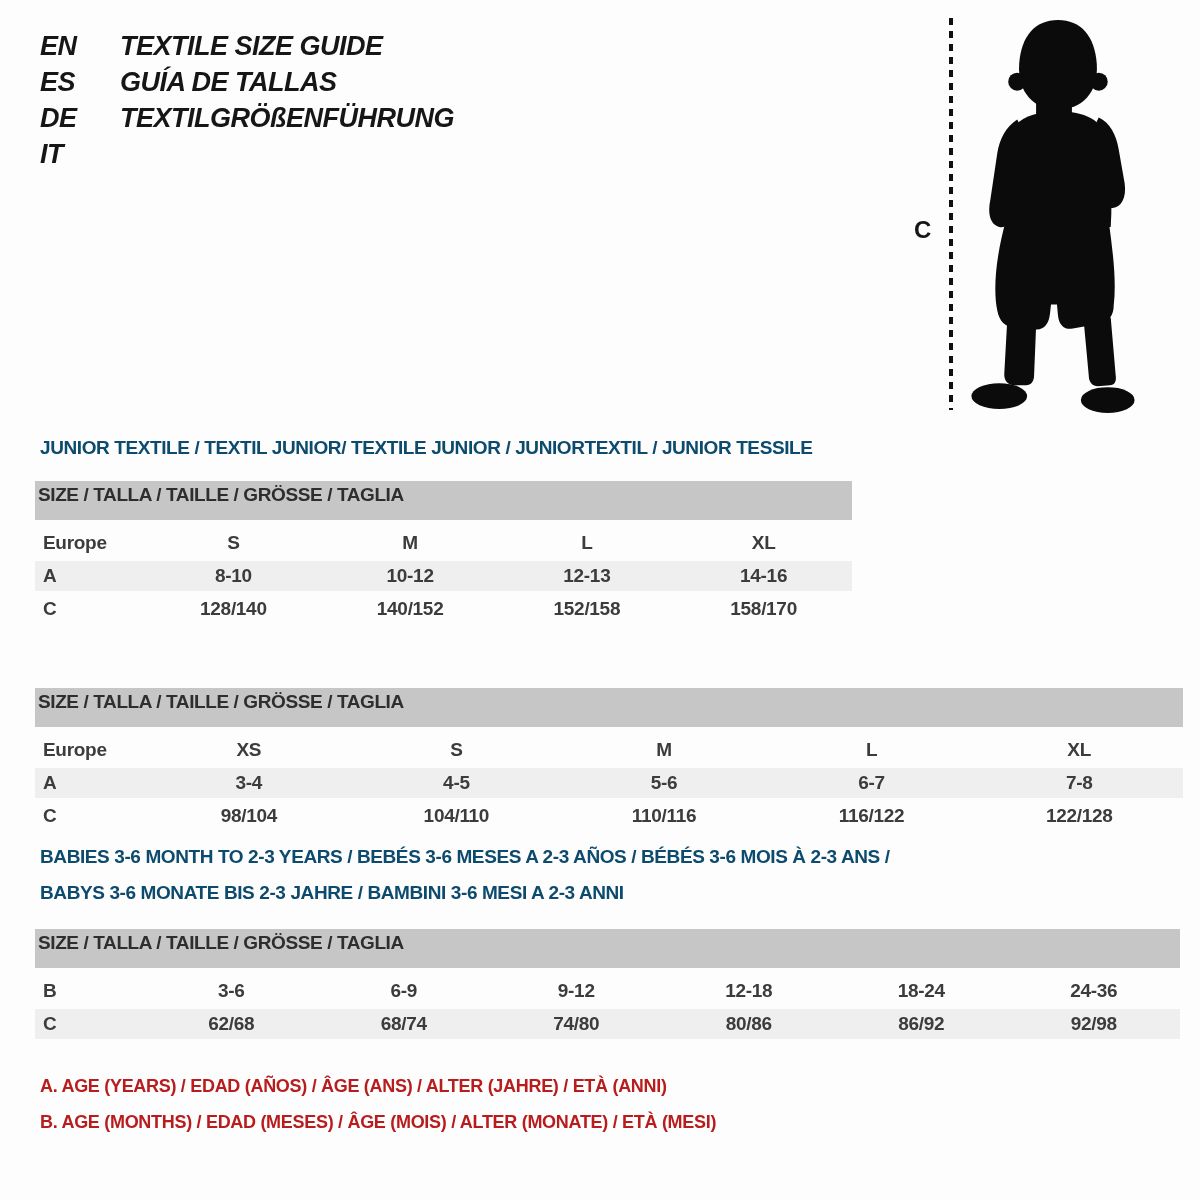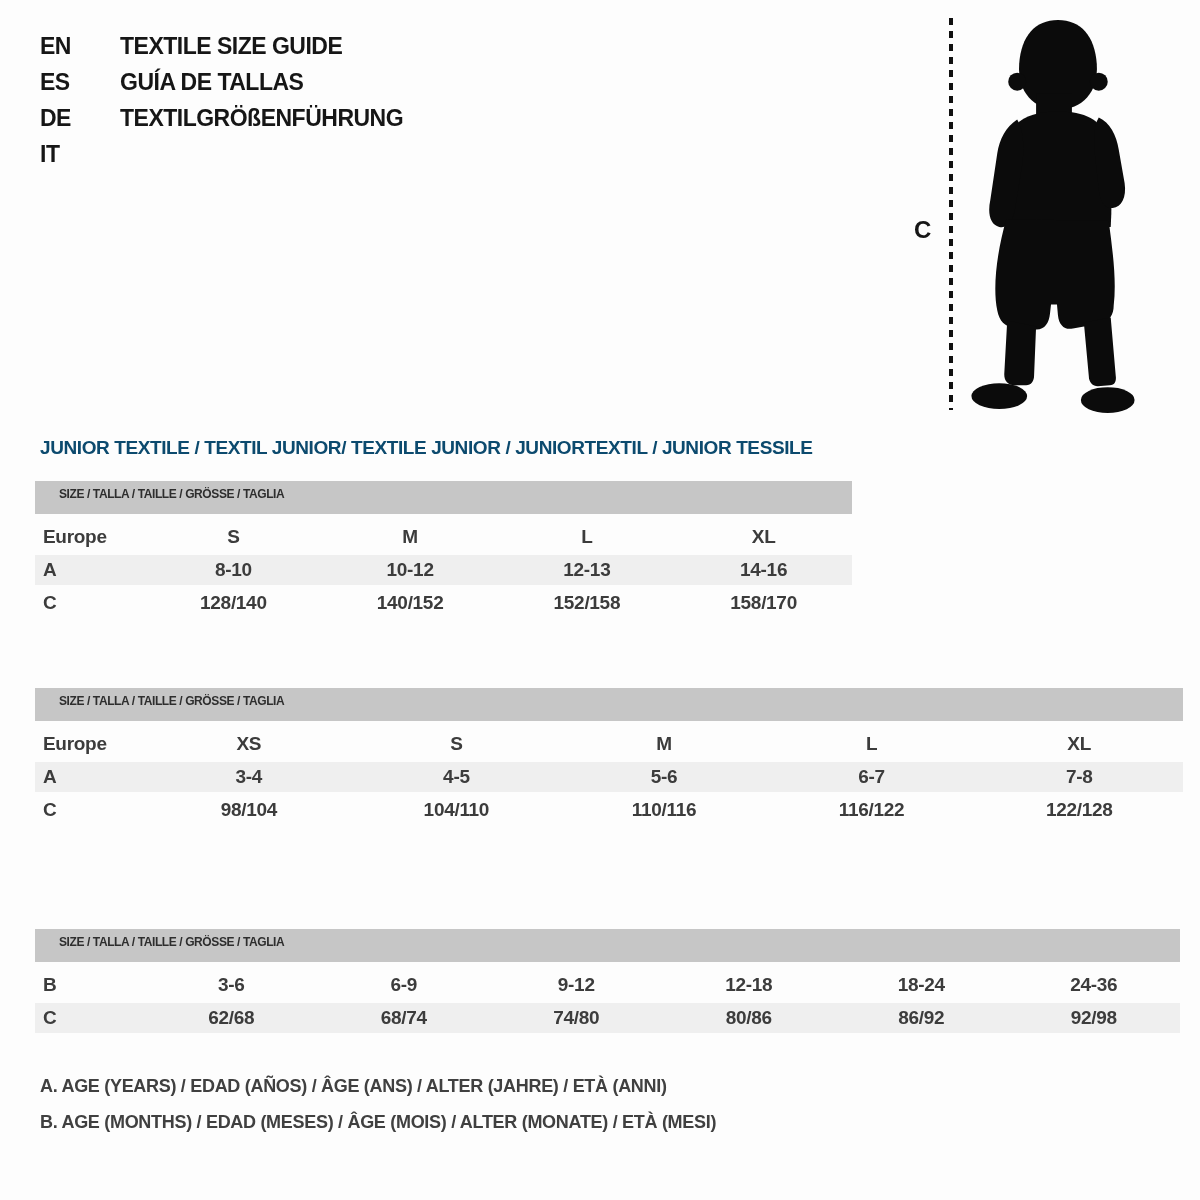--- a/index.html
+++ b/index.html
@@ -10,21 +10,21 @@
     font-family:"Liberation Sans", sans-serif;
     color:#161616;
     overflow:hidden;
   }
   .page { position:absolute; inset:0; }
 
   
   .lang-list { position:absolute; left:40px; top:28px; }
   .lang-row { display:flex; height:36px; align-items:center; }
   .lang-code, .lang-title {
-    font-weight:bold; font-size:23px; letter-spacing:-0.5px; white-space:nowrap;
+    font-weight:bold; font-size:27px; letter-spacing:-0.5px; white-space:nowrap;font-style:italic;
   }
   .lang-code { width:80px; }
 
   
   .measure-line {
     position:absolute; left:949px; top:18px; width:4px; height:392px;
     background:repeating-linear-gradient(to bottom, #101010 0 7px, transparent 7px 13px);
   }
   .measure-label {
     position:absolute; left:914px; top:216px;
@@ -36,42 +36,42 @@
   .sec-heading {
     position:absolute; left:40px;
     font-size:19px; font-weight:bold; letter-spacing:-0.4px;
     white-space:nowrap; color:#0c4a6e;
   }
   .sec-heading .subsmall { font-size:12px; vertical-align:-3px; letter-spacing:-0.2px; }
 
   
   .table { position:absolute; left:35px; }
   .size-bar {
-    height:33px; line-height:27px; background:#c6c6c6;
-    padding-left:24px; font-size:12px; font-weight:bold;
+    height:39px; line-height:27px; background:#c6c6c6;
+    padding-left:3px; font-size:19px; font-weight:bold;
     letter-spacing:-0.4px; color:#2e2e2e;
   }
   .trow {
     display:flex; align-items:center; height:30px; margin-top:3px;
     font-size:19px; font-weight:bold; letter-spacing:-0.3px; color:#3c3c3c;
   }
   .size-bar + .trow { margin-top:8px; }
   .trow.striped { background:#efefef; }
   .rlabel { width:110px; padding-left:8px; }
   .cell { flex:1; text-align:center; }
 
   .w-junior { width:817px; }
   .w-children { width:1148px; }
   .w-babies { width:1145px; }
 
   
   .footnotes { position:absolute; left:40px; top:1068px; }
   .footnote {
     height:36px; line-height:36px; font-size:18px; font-weight:bold;
-    letter-spacing:-0.3px; white-space:nowrap; color:#404040;
+    letter-spacing:-0.3px; white-space:nowrap; color:#b91c1c;
   }
 </style>
 </head>
 <body>
 
 <div class="page">
 
   <div class="lang-list">
     <div class="lang-row">
       <span class="lang-code">EN</span>
@@ -173,20 +173,22 @@
     <div class="trow">
       <span class="rlabel">C</span>
       <span class="cell">98/104</span>
       <span class="cell">104/110</span>
       <span class="cell">110/116</span>
       <span class="cell">116/122</span>
       <span class="cell">122/128</span>
     </div>
   </div>
 
+  <h2 class="sec-heading" style="top:846px">BABIES 3-6 MONTH TO 2-3 YEARS / BEBÉS 3-6 MESES A 2-3 AÑOS / BÉBÉS 3-6 MOIS À 2-3 ANS /</h2>
+  <h2 class="sec-heading" style="top:882px">BABYS 3-6 MONATE BIS 2-3 JAHRE / BAMBINI 3-6 MESI A 2-3 ANNI</h2>
 
   <div class="table w-babies" style="top:929px">
     <div class="size-bar">SIZE / TALLA / TAILLE / GRÖSSE / TAGLIA</div>
 
     <div class="trow">
       <span class="rlabel">B</span>
       <span class="cell">3-6</span>
       <span class="cell">6-9</span>
       <span class="cell">9-12</span>
       <span class="cell">12-18</span>

